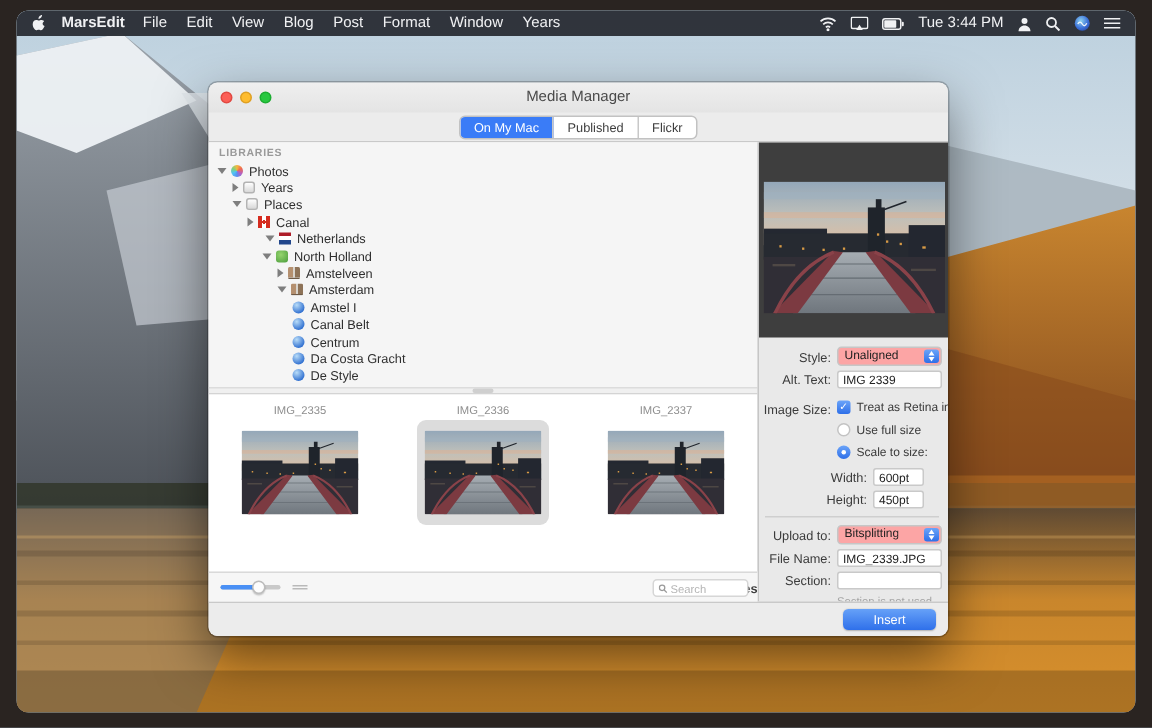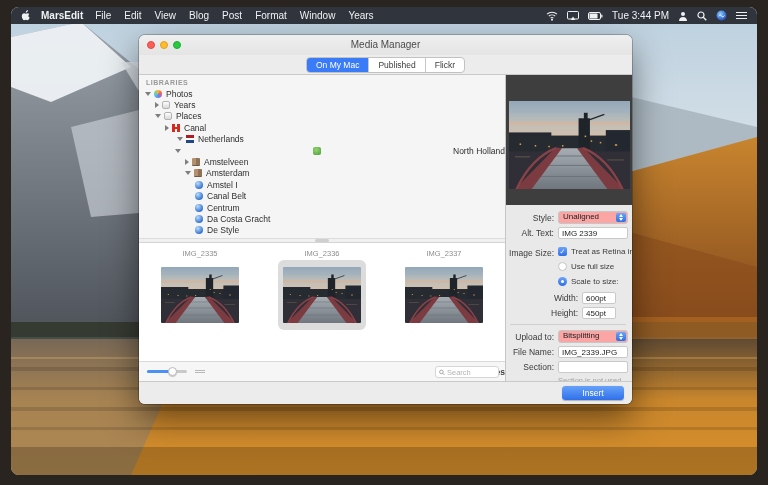--- a/index.html
+++ b/index.html
@@ -11,21 +11,21 @@
   .menubar{position:absolute;left:0;top:0;width:746px;height:17px;background:rgba(42,46,53,.96);
     display:flex;align-items:center;color:#f0f1f3;font-size:10px;padding:0 10px;z-index:5;}
   .menubar .apple{display:flex;align-items:center;margin-right:11px;}
   .appname{font-weight:bold;margin-right:12px;}
   #menus{display:flex;gap:13px;}
   .menu-item{cursor:default;}
   .mb-right{margin-left:auto;display:flex;align-items:center;gap:9px;}
   .mb-ic{display:flex;align-items:center;}
   .clock{font-size:10px;}
   
-  .window{position:absolute;left:128px;top:28px;width:493px;height:369px;border-radius:6px;
+  .window{position:absolute;left:128px;top:48px;width:493px;height:369px;border-radius:6px;
     background:#ececec;box-shadow:0 14px 34px rgba(0,0,0,.5),0 0 0 1px rgba(0,0,0,.22);z-index:4;
     display:flex;flex-direction:column;overflow:hidden;}
   .titlebar{height:20px;position:relative;background:linear-gradient(#efefef,#e4e4e4);flex:0 0 auto;}
   .lights{position:absolute;left:8px;top:6px;display:flex;gap:5px;}
   .light{width:8px;height:8px;border-radius:50%;}
   .light.red{background:#fc5f57;border:.5px solid #e14942;}
   .light.yellow{background:#febc2e;border:.5px solid #dfa023;}
   .light.green{background:#28c840;border:.5px solid #1dad32;}
   .wtitle{position:absolute;left:0;right:0;top:4px;text-align:center;font-size:10px;color:#4a4a4a;}
   .toolbar{height:20px;display:flex;align-items:center;justify-content:center;background:#ececec;
@@ -308,21 +308,21 @@
             <div class="tree-row" style="padding-left: 26px;">
               <span class="disc right"></span>
               <span class="ticon ic-flag-canada"></span>
               <span>Canal</span>
             </div>
             <div class="tree-row" style="padding-left: 38px;">
               <span class="disc down"></span>
               <span class="ticon ic-flag-netherlands"></span>
               <span>Netherlands</span>
             </div>
-            <div class="tree-row" style="padding-left: 36px; justify-content: space-between;">
+            <div class="tree-row" style="padding-left: 36px;">
               <span class="disc down"></span>
               <span class="ticon ic-region"></span>
               <span>North Holland</span>
             </div>
             <div class="tree-row" style="padding-left: 46px;">
               <span class="disc right"></span>
               <span class="ticon ic-city"></span>
               <span>Amstelveen</span>
             </div>
             <div class="tree-row" style="padding-left: 46px;">

